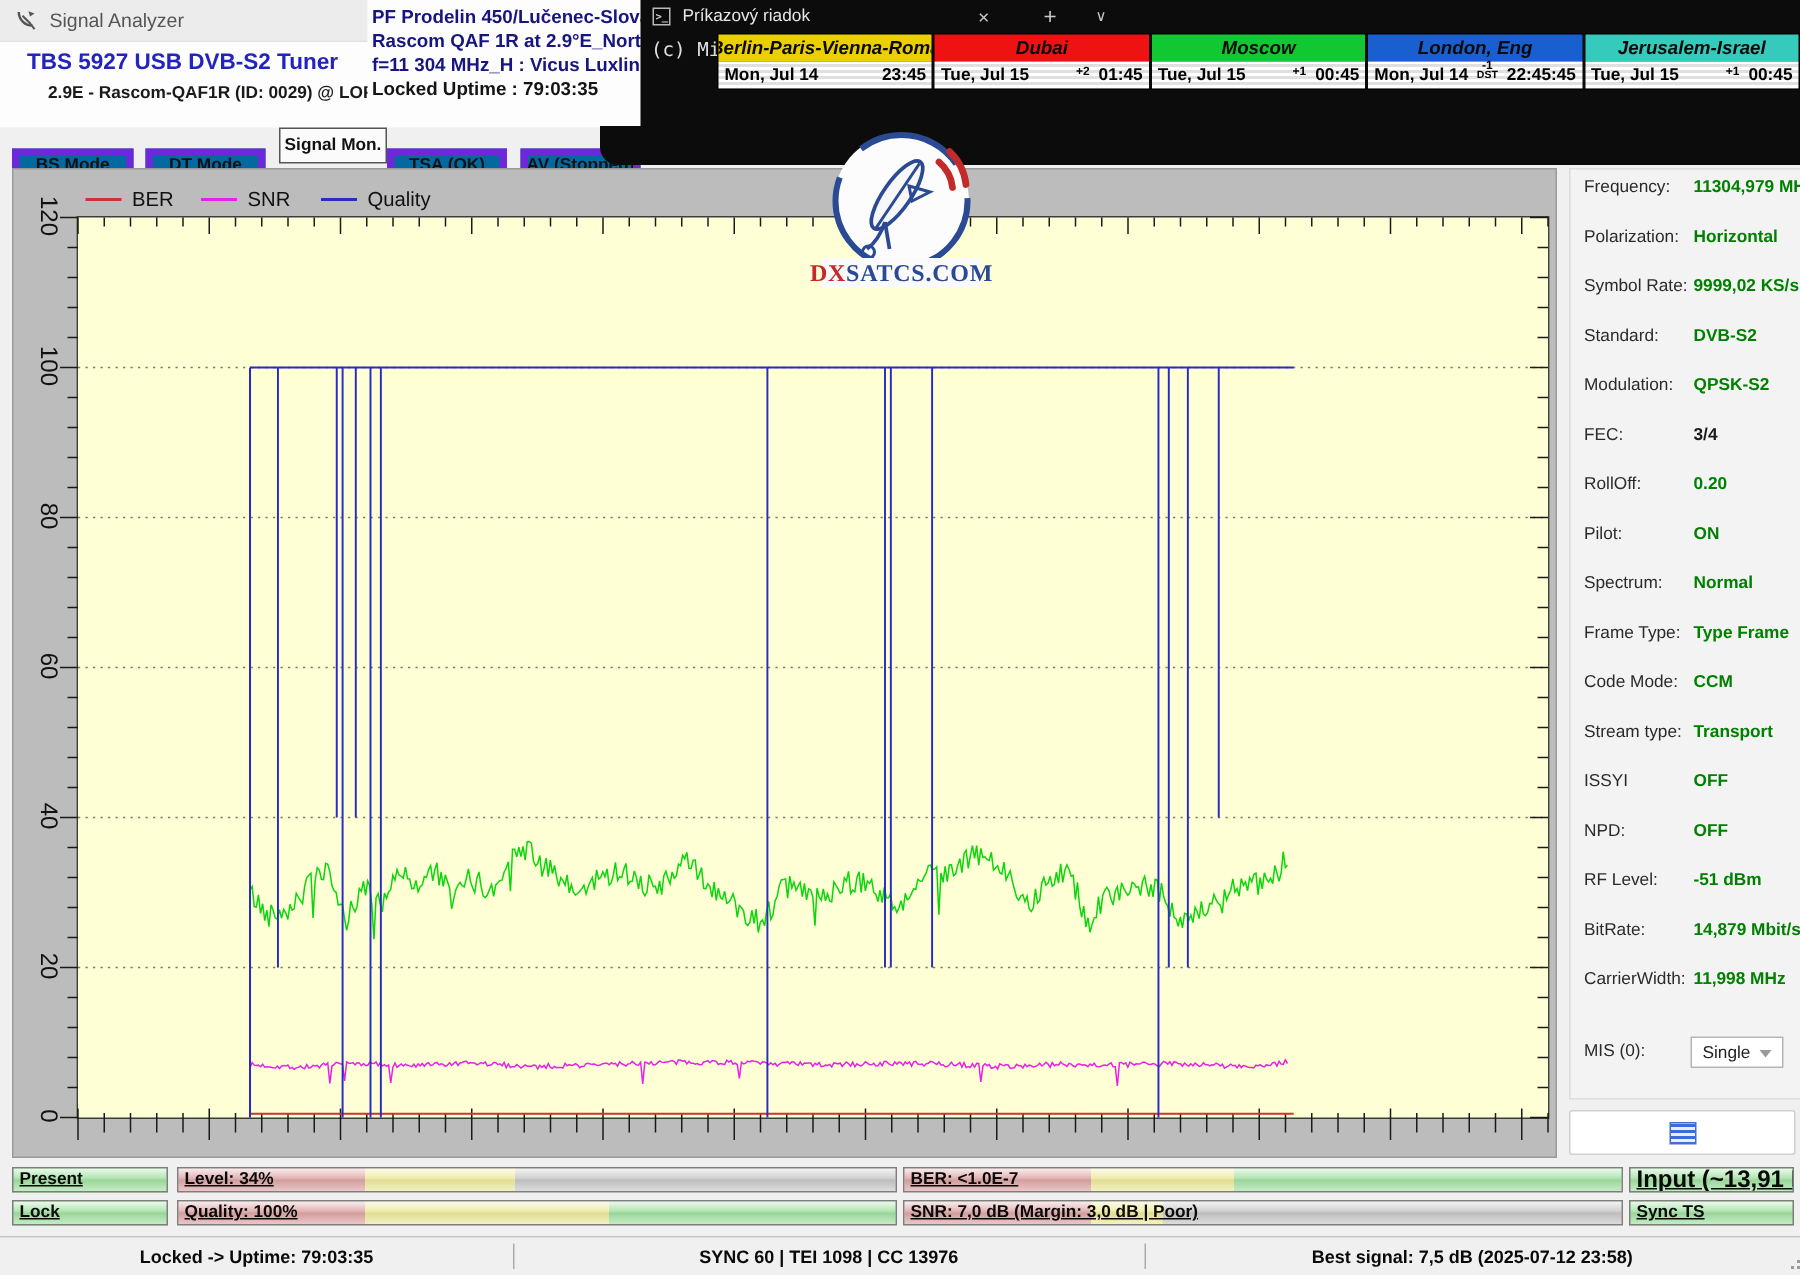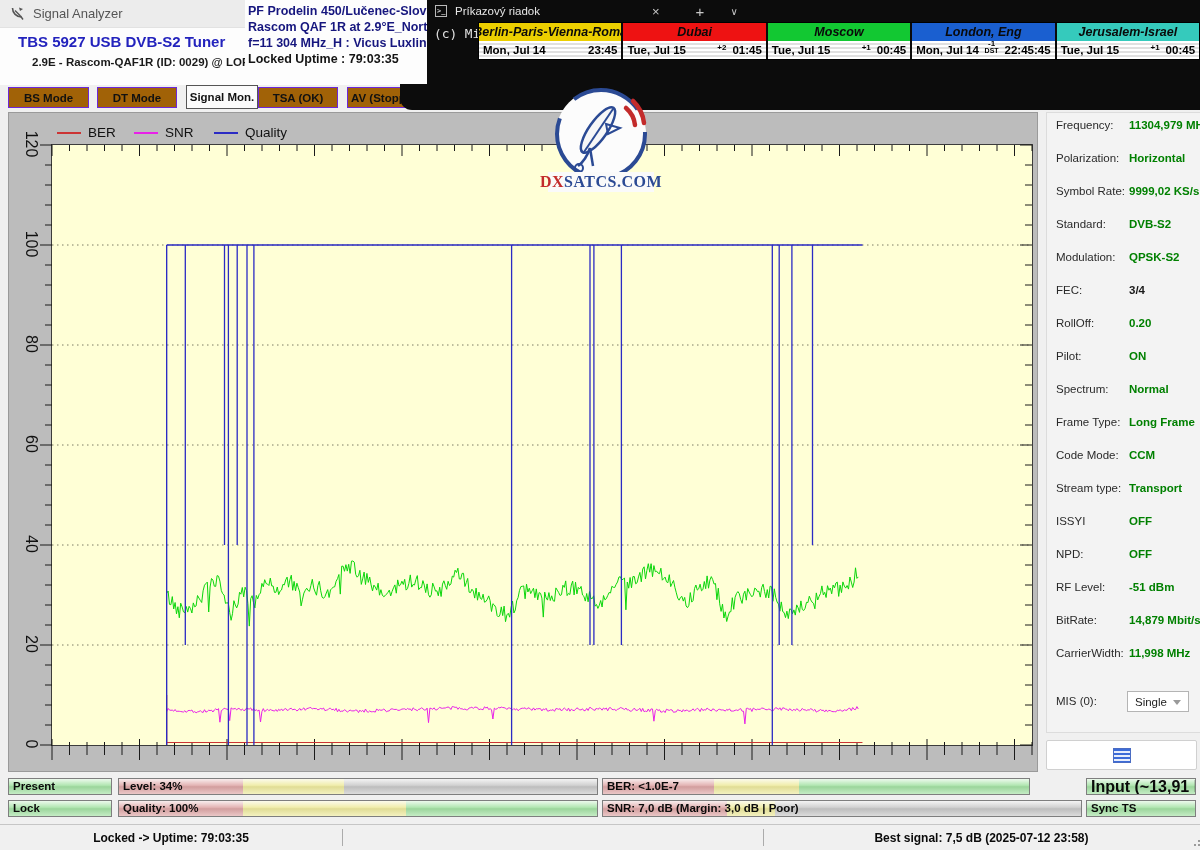--- a/index.html
+++ b/index.html
@@ -13,21 +13,21 @@
   #titlebar .t{font-size:13px;color:#555;}
   #app-white{left:0;top:28px;width:430px;height:58px;background:#fdfdfd;}
   #tuner-title{left:18px;top:33px;font-weight:bold;font-size:15px;color:#2323bd;}
   #tuner-sub{left:32px;top:56px;font-weight:bold;font-size:11.5px;color:#1a1a1a;}
   #note-box{left:245px;top:0;width:185px;height:86px;background:#fdfdfd;padding:3px 0 0 3px;box-sizing:border-box;}
   #note-box div{font-weight:bold;font-size:12.5px;line-height:16px;color:#16167e;white-space:nowrap;}
   #note-box div.dark{color:#141414;}
 
   
   #tab-row{left:0;top:85px;width:1200px;height:27px;background:#f0f0f0;}
-  .tabbtn{position:absolute;top:2px;height:21px;background:#a16207;border:1px solid #6d28d9;
+  .tabbtn{position:absolute;top:14px;height:21px;background:#0369a1;border:5px solid #6d28d9;
           box-sizing:border-box;font-weight:bold;font-size:11.5px;color:#111;
           display:flex;align-items:center;justify-content:center;white-space:nowrap;overflow:hidden;}
   .tabbtn.active{background:#fbfbfb;border:1px solid #555;top:0;height:24px;}
 
   
   #term-corner{left:400px;top:84px;width:70px;height:26px;background:#0c0c0c;border-radius:0 0 0 12px;}
   #terminal{left:427px;top:0;width:773px;height:110px;background:#0c0c0c;}
   #term-tabbar{position:absolute;left:0;top:0;width:100%;height:22px;display:flex;align-items:center;}
   #term-tab-icon{width:12px;height:12px;border:1px solid #b9b9b9;margin-left:8px;
                  font:bold 7px "DejaVu Sans Mono",monospace;color:#cfcfcf;line-height:11px;text-align:left;padding-left:1px;box-sizing:border-box;}
@@ -77,21 +77,21 @@
              border-right:4px solid transparent;border-top:5px solid #9a9a9a;}
   #ts-button{left:1046px;top:740px;width:151px;height:30px;background:#fff;border:1px solid #d0d0d0;border-radius:2px;
              box-sizing:border-box;display:flex;align-items:center;justify-content:center;}
   #ts-icon{width:16px;height:13px;border:1px solid #4a6cc3;background:repeating-linear-gradient(to bottom,#3d6cd8 0 2px,#e8eefc 2px 4px);}
 
   
   .bar{position:absolute;height:17px;border:1px solid #7e7e7e;box-sizing:border-box;overflow:hidden;}
   .bar::after{content:"";position:absolute;inset:0;
       background:linear-gradient(to bottom,rgba(255,255,255,.8),rgba(255,255,255,.15) 42%,rgba(0,0,0,.06) 52%,rgba(255,255,255,.35));}
   .bar .lbl{position:relative;z-index:2;display:block;font-weight:bold;font-size:11.5px;color:#0a0a0a;
-            padding-left:4px;line-height:15px;white-space:nowrap;}
+            padding-left:4px;line-height:15px;white-space:nowrap;text-decoration:underline;}
   .bar.small .lbl{font-size:16px;}
   .bg-green{background:#a5e2a5;}
   .bg-level{background:linear-gradient(to right,#dfa8a8 0 26%,#eeea9e 26% 47%,#c9c9c9 47% 100%);}
   .bg-quality{background:linear-gradient(to right,#dfa8a8 0 26%,#eeea9e 26% 60%,#a5e2a5 60% 100%);}
   .bg-ber{background:linear-gradient(to right,#dfa8a8 0 26%,#eeea9e 26% 46%,#a5e2a5 46% 100%);}
   .bg-snr{background:linear-gradient(to right,#dfa8a8 0 26%,#eeea9e 26% 36%,#c9c9c9 36% 100%);}
 
   
   #statusbar{left:0;top:824px;width:1200px;height:26px;background:#f0f0f0;border-top:1px solid #c6c6c6;box-sizing:border-box;}
   .sb-sec{position:absolute;top:0;height:26px;display:flex;align-items:center;justify-content:center;
@@ -384,21 +384,21 @@
       <div class="prow" style="top: 237px;">
         <span class="plabel">Pilot:</span>
         <span class="pvalue">ON</span>
       </div>
       <div class="prow" style="top: 270px;">
         <span class="plabel">Spectrum:</span>
         <span class="pvalue">Normal</span>
       </div>
       <div class="prow" style="top: 303px;">
         <span class="plabel">Frame Type:</span>
-        <span class="pvalue">Long Frame</span>
+        <span class="pvalue">Type Frame</span>
       </div>
       <div class="prow" style="top: 336px;">
         <span class="plabel">Code Mode:</span>
         <span class="pvalue">CCM</span>
       </div>
       <div class="prow" style="top: 369px;">
         <span class="plabel">Stream type:</span>
         <span class="pvalue">Transport</span>
       </div>
       <div class="prow" style="top: 402px;">
@@ -513,21 +513,21 @@
     <text x="61" y="103" text-anchor="middle" font-family="Liberation Serif, serif" font-weight="bold" font-size="16" letter-spacing="0.5"><tspan fill="#c32b2b">DX</tspan><tspan fill="#2b4a94">SATCS.COM</tspan></text>
   </svg>
 </div>
 
 <div class="abs bar bg-green" style="left:8px;top:778px;width:104px;">
     <span class="lbl">Present</span>
   </div>
 <div class="abs bar bg-level" style="left:118px;top:778px;width:480px;">
     <span class="lbl">Level: 34%</span>
   </div>
-<div class="abs bar bg-ber" style="left:602px;top:778px;width:428px;">
+<div class="abs bar bg-ber" style="left:602px;top:778px;width:480px;">
     <span class="lbl">BER: &lt;1.0E-7</span>
   </div>
 <div class="abs bar bg-green small" style="left:1086px;top:778px;width:110px;">
     <span class="lbl">Input (~13,91 Mbps)</span>
   </div>
 <div class="abs bar bg-green" style="left:8px;top:800px;width:104px;">
     <span class="lbl">Lock</span>
   </div>
 <div class="abs bar bg-quality" style="left:118px;top:800px;width:480px;">
     <span class="lbl">Quality: 100%</span>
@@ -535,16 +535,17 @@
 <div class="abs bar bg-snr" style="left:602px;top:800px;width:480px;">
     <span class="lbl">SNR: 7,0 dB (Margin: 3,0 dB | Poor)</span>
   </div>
 <div class="abs bar bg-green" style="left:1086px;top:800px;width:110px;">
     <span class="lbl">Sync TS</span>
   </div>
 
 <div class="abs" id="statusbar">
   <div class="sb-sec" style="left:0;width:342px;">Locked -&gt; Uptime: 79:03:35</div>
   <div class="sb-div" style="left:342px;"></div>
+  <div class="sb-sec" style="left:342px;width:421px;">SYNC 60 | TEI 1098 | CC 13976</div>
   <div class="sb-div" style="left:763px;"></div>
   <div class="sb-sec" style="left:763px;width:437px;">Best signal: 7,5 dB (2025-07-12 23:58)</div>
   <div id="grip"></div>
 </div>
 
 </body></html>

